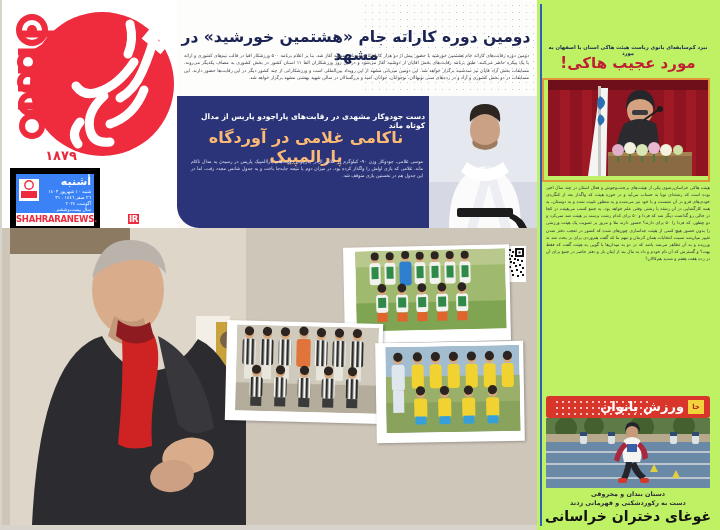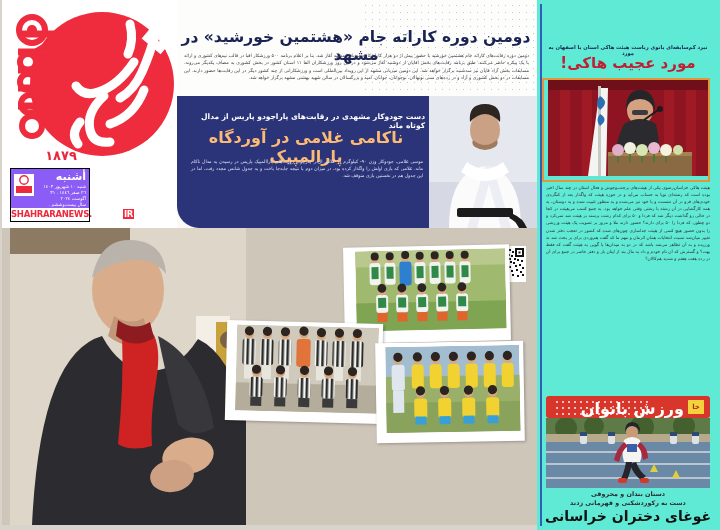--- a/index.html
+++ b/index.html
@@ -26,21 +26,21 @@
   
   .masthead{position:absolute;left:2px;top:0;width:175px;height:228px;background:#ffffff;overflow:hidden;}
   .logo-wrap{position:absolute;left:0;top:4px;width:175px;height:170px;}
   .logo-svg{position:absolute;left:4px;top:0;}
   .est-year{
     position:absolute;left:14px;top:148px;width:90px;text-align:center;
     color:#e8283c;font-size:13px;font-weight:bold;letter-spacing:3px;
   }
   .datebox{
     position:absolute;left:8px;top:168px;width:78px;height:52px;
-    background:#8b5cf6;border:1px solid #000000;
+    background:#3b82f6;border:6px solid #000000;
   }
   .datebox .dayname{
     position:absolute;right:3px;top:1px;color:#fff;font-size:11px;font-weight:bold;
   }
   .datebox .issue{
     position:absolute;left:3px;top:5px;width:20px;height:22px;background:#fff;color:#ee2a3d;
     font-size:6px;line-height:11px;text-align:center;font-weight:bold;
   }
   .datebox .dlines{
     position:absolute;right:3px;top:15px;left:26px;color:#fff;font-size:4.6px;line-height:6px;text-align:right;
@@ -91,42 +91,42 @@
   .p2{right:150px;top:76px;width:148px;height:92px;transform:rotate(1.4deg);}
   .p3{right:8px;top:96px;width:140px;height:92px;transform:rotate(-1deg);}
   .qr{position:absolute;right:6px;top:0px;width:34px;height:34px;background:#fff;padding:1px;}
   .qr-vert{
     position:absolute;right:8px;top:42px;width:10px;height:150px;
     writing-mode:vertical-rl;text-orientation:mixed;
     font-size:3.6px;color:#5a5042;line-height:10px;letter-spacing:.2px;
   }
 
   
-  .rail{position:absolute;left:537px;top:0;width:183px;height:530px;background:#5eead4;}
+  .rail{position:absolute;left:537px;top:0;width:183px;height:530px;background:#bef264;}
   .rail-rule{position:absolute;left:540px;top:4px;width:2px;height:522px;background:#2e5fbb;}
   .r-kicker{
     position:absolute;right:8px;top:44px;width:168px;text-align:center;
     font-size:5.2px;font-weight:bold;color:#1a2352;
   }
   .r-head{
     position:absolute;right:8px;top:54px;width:168px;text-align:center;
     font-size:15px;font-weight:bold;color:#c02033;letter-spacing:-.3px;
   }
   .r-photo{position:absolute;right:10px;top:78px;width:164px;height:100px;
            border:2px solid #e3953a;overflow:hidden;}
   .r-body{
     position:absolute;right:10px;top:184px;width:164px;height:196px;
     font-size:4.4px;line-height:7.1px;color:#33333c;text-align:justify;overflow:hidden;
   }
   .r-section{
     position:absolute;right:10px;top:396px;width:164px;height:22px;background:#d8352b;
     border-radius:3px;overflow:hidden;
   }
   .r-section .label{
-    position:absolute;right:26px;top:3px;color:#fff;font-size:16px;font-weight:bold;
+    position:absolute;right:26px;top:3px;color:#fff;font-size:13px;font-weight:bold;
   }
   .r-section .badge{
     position:absolute;right:6px;top:4px;width:16px;height:14px;background:#f3d33c;color:#b3241c;
     font-size:7px;font-weight:bold;text-align:center;line-height:14px;border-radius:0;
   }
   .r-section .tdots{
     position:absolute;left:8px;top:3px;width:96px;height:16px;
     background-image:radial-gradient(#ffd9d5 .9px, transparent 1px);
     background-size:6px 6px;opacity:.85;
   }

